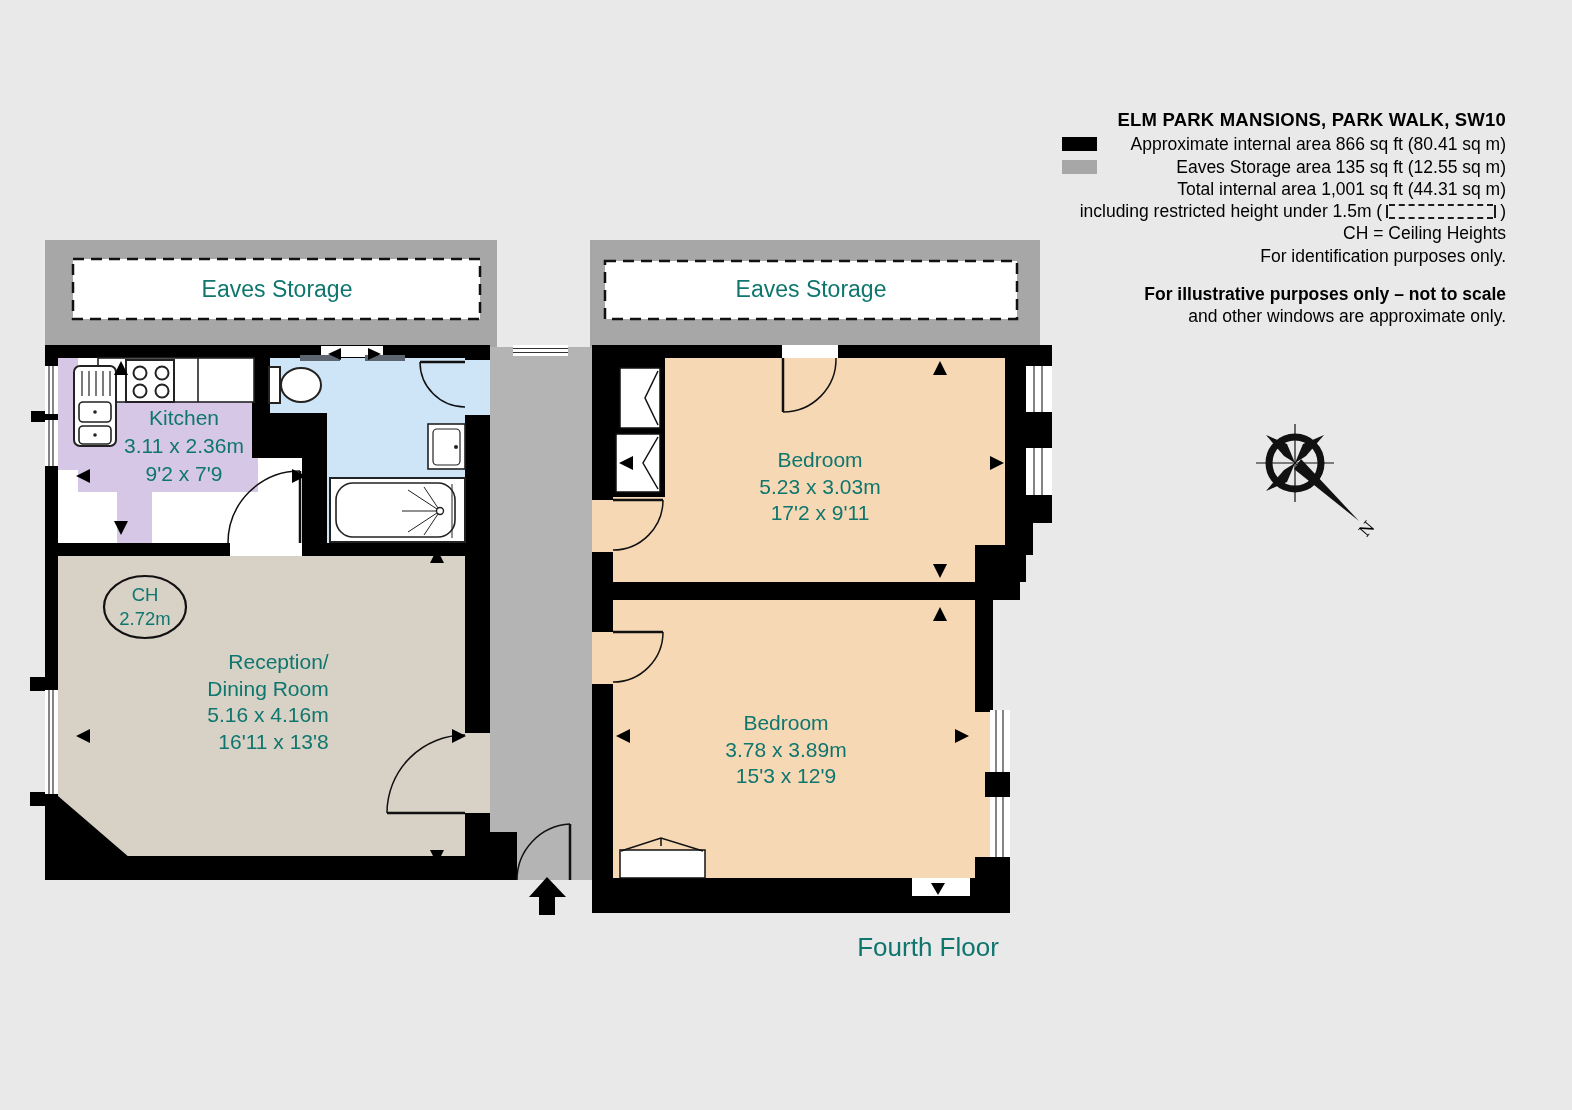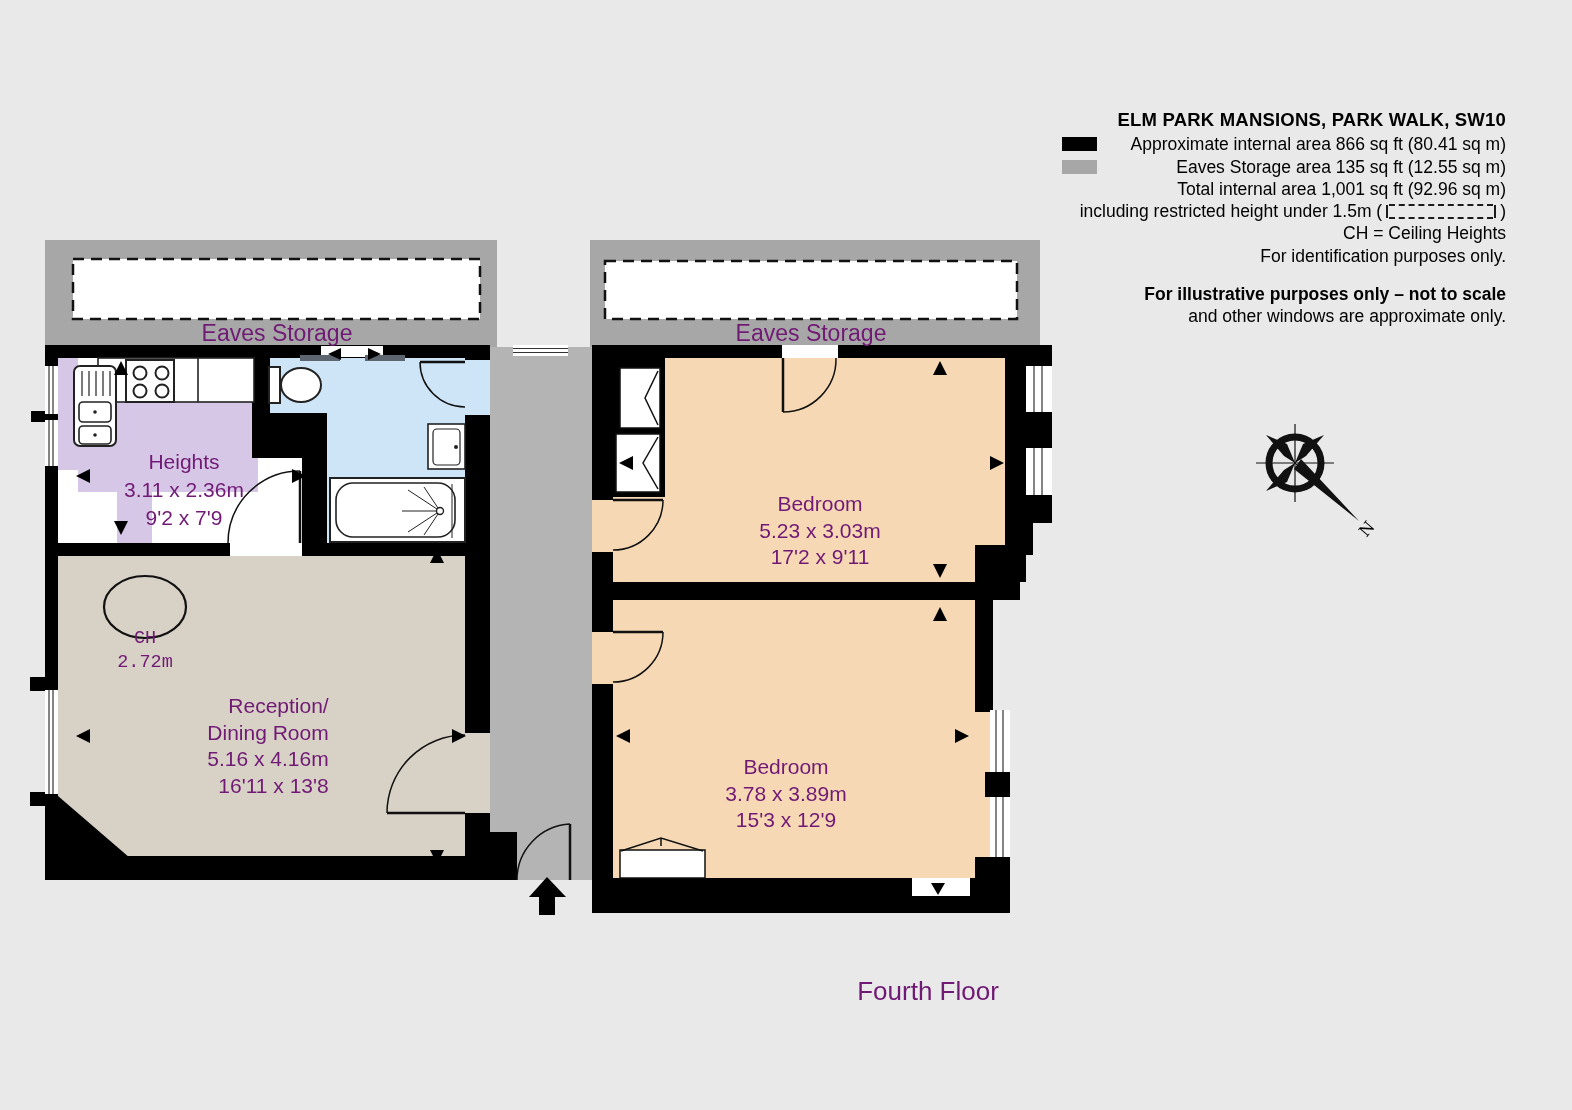--- a/index.html
+++ b/index.html
@@ -14,21 +14,21 @@
   .swatch { position:absolute; left:22px; top:4px; width:35px; height:14px; display:inline-block; }
   .swatch.black { background: var(--swatch_black,#000); }
   .swatch.gray  { background: var(--swatch_gray,#a7a7a7); }
   .dash-box { position:relative; display:inline-block; width:106px; height:13px; vertical-align:-1px; margin:0 4px;
               border-left:2.5px solid #1b1b1b; border-right:2.5px solid #1b1b1b; }
   .dash-box::before { content:""; position:absolute; left:1px; right:1px; top:-1px; border-top:2.5px dashed #1b1b1b; }
   .dash-box::after  { content:""; position:absolute; left:1px; right:1px; bottom:-1px; border-bottom:2.5px dashed #1b1b1b; }
   .legend .bold-note { font-weight:bold; margin-top:16px; }
 
   
-  .lbl { position:absolute; transform:translateX(-50%); text-align:center; white-space:nowrap; color:#701a75;margin-top:44px; }
+  .lbl { position:absolute; transform:translateX(-50%); text-align:center; white-space:nowrap; color:#0f766e; }
   .eaves-lbl { font-size:23px; }
   .room-lbl { font-size:21px; line-height:26.5px; }
   .ch-lbl { font-size:18.5px; line-height:24px; }
   .floor-lbl { font-size:26px; }
 </style>
 </head>
 <body>
 
 <div class="stage">
 
@@ -36,21 +36,21 @@
     <div class="title">ELM PARK MANSIONS, PARK WALK, SW10</div>
     <div class="row">
       <span class="swatch black"></span>
       <span>Approximate internal area 866 sq ft (80.41 sq m)</span>
     </div>
     <div class="row">
       <span class="swatch gray"></span>
       <span>Eaves Storage area 135 sq ft (12.55 sq m)</span>
     </div>
     <div class="row">
-      <span>Total internal area 1,001 sq ft (92.96 sq m)</span>
+      <span>Total internal area 1,001 sq ft (44.31 sq m)</span>
     </div>
     <div class="row">
       <span>including restricted height under 1.5m (</span><span class="dash-box"></span><span>)</span>
     </div>
     <div class="row">
       <span>CH =  Ceiling Heights</span>
     </div>
     <div class="row">
       <span>For identification purposes only.</span>
     </div>
@@ -296,26 +296,26 @@
 
     <g>
       <ellipse cx="145" cy="607" rx="41" ry="31" fill="none" stroke="#111" stroke-width="2.2"></ellipse>
     </g>
   </svg>
 
   <div class="lbl eaves-lbl" style="left:277px; top:276px;">Eaves Storage</div>
   <div class="lbl eaves-lbl" style="left:811px; top:276px;">Eaves Storage</div>
 
   <div class="lbl room-lbl" style="left:184px; top:404px; line-height:28px;">
-    <div>Heights</div>
+    <div>Kitchen</div>
     <div>3.11 x 2.36m</div>
     <div>9'2 x 7'9</div>
   </div>
 
-  <div class="lbl ch-lbl" style="left:145px; top:583px;font-family:Liberation Mono, monospace;">
+  <div class="lbl ch-lbl" style="left:145px; top:583px;">
     <div>CH</div>
     <div>2.72m</div>
   </div>
 
   <div class="lbl room-lbl" style="left:268px; top:649px;text-align:right;">
     <div>Reception/</div>
     <div>Dining Room</div>
     <div>5.16 x 4.16m</div>
     <div>16'11 x 13'8</div>
   </div>

